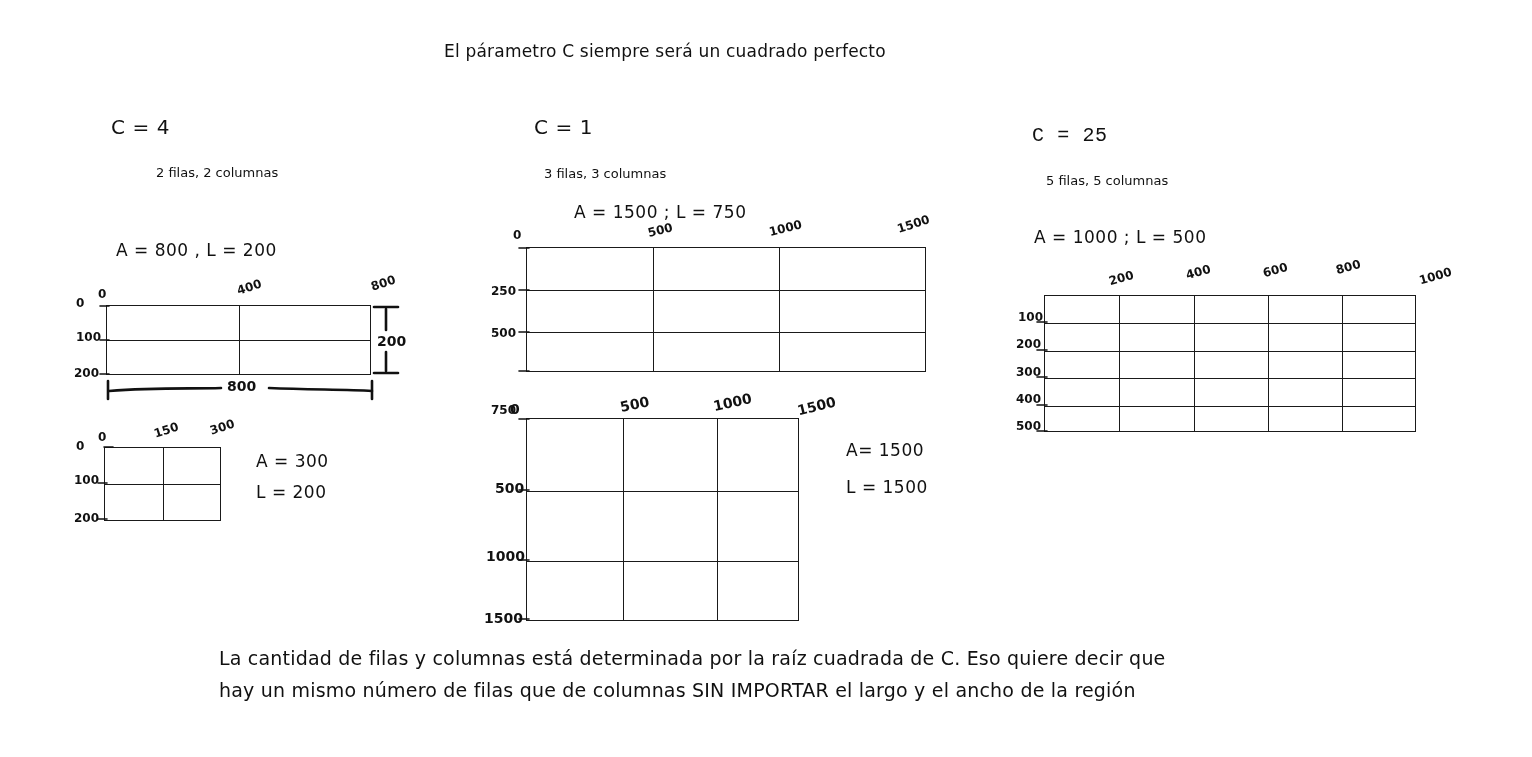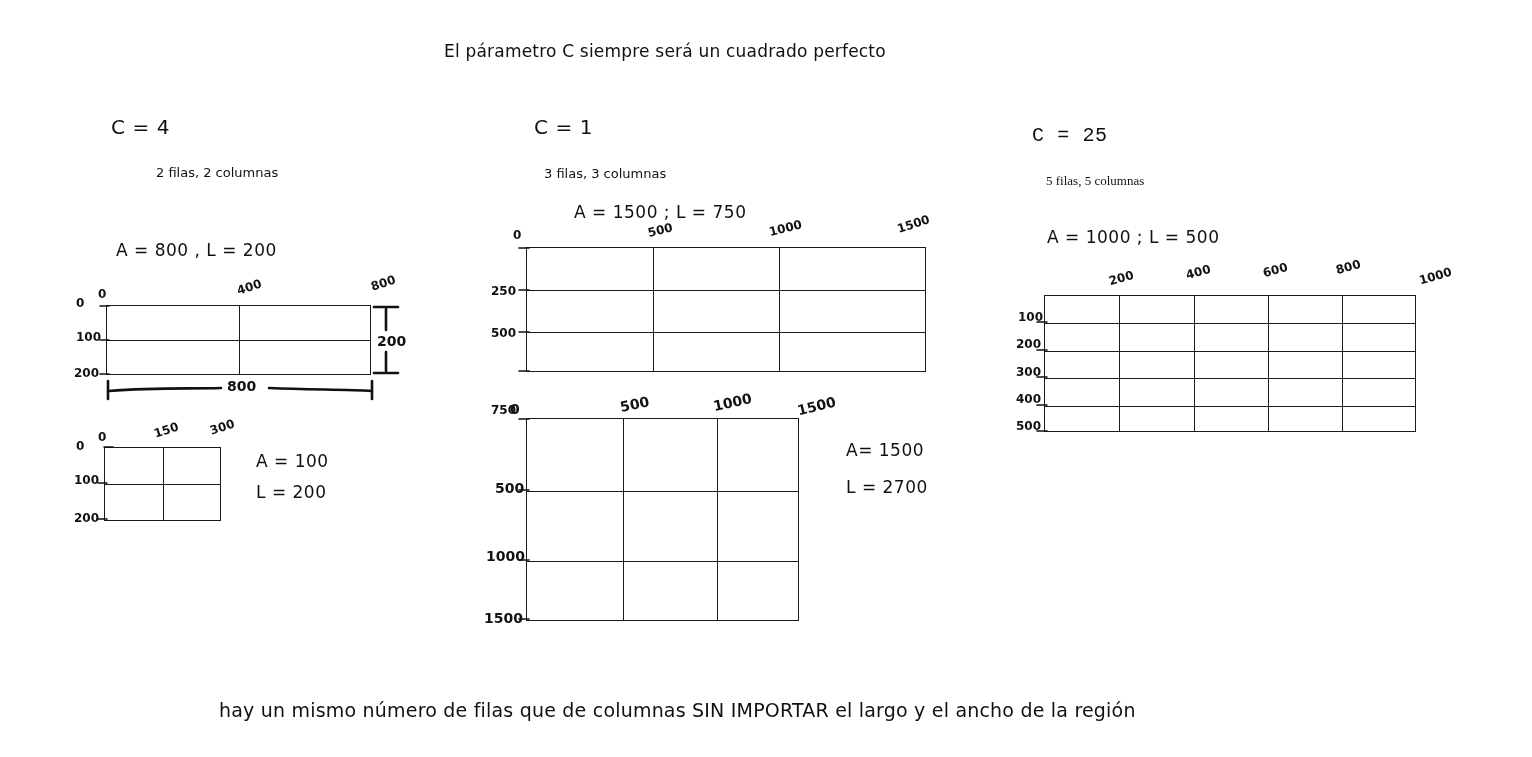--- a/index.html
+++ b/index.html
@@ -109,21 +109,21 @@
   <div class="grid" style="left:88px; top:447px; width:117px; height:74px;">
     <div class="gl-v" style="left:58px;"></div>
     <div class="gl-h" style="top:36px;"></div>
   </div>
   <div class="txt tick" style="left:82px; top:431px;">0</div>
   <div class="txt tick" style="left:138px; top:424px; transform:rotate(-18deg);">150</div>
   <div class="txt tick" style="left:194px; top:421px; transform:rotate(-18deg);">300</div>
   <div class="txt tick" style="left:60px; top:440px;">0</div>
   <div class="txt tick" style="left:58px; top:474px;">100</div>
   <div class="txt tick" style="left:58px; top:512px;">200</div>
-  <div class="txt annot" style="left:240px; top:452px;">A = 100</div>
+  <div class="txt annot" style="left:240px; top:452px;">A = 300</div>
   <div class="txt annot" style="left:240px; top:483px;">L = 200</div>
 
   <div class="txt heading" style="left:518px; top:116px;">C = 1</div>
   <div class="txt sub" style="left:528px; top:167px;">3 filas, 3 columnas</div>
 
   <div class="txt annot" style="left:558px; top:203px;">A = 1500 ;  L = 750</div>
 
   <div class="grid" style="left:510px; top:247px; width:400px; height:125px;">
     <div class="gl-v" style="left:126px;"></div>
     <div class="gl-v" style="left:252px;"></div>
@@ -145,26 +145,26 @@
     <div class="gl-h" style="top:142px;"></div>
   </div>
   <div class="txt tick-lg" style="left:494px; top:401px;">0</div>
   <div class="txt tick-lg" style="left:604px; top:396px; transform:rotate(-12deg);">500</div>
   <div class="txt tick-lg" style="left:697px; top:394px; transform:rotate(-12deg);">1000</div>
   <div class="txt tick-lg" style="left:781px; top:398px; transform:rotate(-14deg);">1500</div>
   <div class="txt tick-lg" style="left:479px; top:480px;">500</div>
   <div class="txt tick-lg" style="left:470px; top:548px;">1000</div>
   <div class="txt tick-lg" style="left:468px; top:610px;">1500</div>
   <div class="txt annot" style="left:830px; top:441px;">A= 1500</div>
-  <div class="txt annot" style="left:830px; top:478px;">L = 2700</div>
+  <div class="txt annot" style="left:830px; top:478px;">L = 1500</div>
 
   <div class="txt heading" style="left:1016px; top:124px;font-family:Liberation Mono, monospace;">C = 25</div>
-  <div class="txt sub" style="left:1030px; top:174px;font-family:Liberation Serif, serif;">5 filas, 5 columnas</div>
-
-  <div class="txt annot" style="left:1018px; top:228px;margin-left:13px;">A = 1000  ;   L = 500</div>
+  <div class="txt sub" style="left:1030px; top:174px;">5 filas, 5 columnas</div>
+
+  <div class="txt annot" style="left:1018px; top:228px;">A = 1000  ;   L = 500</div>
 
   <div class="grid" style="left:1028px; top:295px; width:372px; height:137px;">
     <div class="gl-v" style="left:74px;"></div>
     <div class="gl-v" style="left:149px;"></div>
     <div class="gl-v" style="left:223px;"></div>
     <div class="gl-v" style="left:297px;"></div>
     <div class="gl-h" style="top:27px;"></div>
     <div class="gl-h" style="top:55px;"></div>
     <div class="gl-h" style="top:82px;"></div>
     <div class="gl-h" style="top:110px;"></div>
@@ -173,21 +173,22 @@
   <div class="txt tick" style="left:1170px; top:266px; transform:rotate(-16deg);">400</div>
   <div class="txt tick" style="left:1247px; top:264px; transform:rotate(-16deg);">600</div>
   <div class="txt tick" style="left:1320px; top:261px; transform:rotate(-16deg);">800</div>
   <div class="txt tick" style="left:1403px; top:270px; transform:rotate(-16deg);">1000</div>
   <div class="txt tick" style="left:1002px; top:311px;">100</div>
   <div class="txt tick" style="left:1000px; top:338px;">200</div>
   <div class="txt tick" style="left:1000px; top:366px;">300</div>
   <div class="txt tick" style="left:1000px; top:393px;">400</div>
   <div class="txt tick" style="left:1000px; top:420px;">500</div>
 
-  <div class="txt footer" style="left:203px; top:680px;margin-top:20px;">hay un mismo número de filas que de columnas SIN IMPORTAR el largo y el ancho de la región</div>
+  <div class="txt footer" style="left:203px; top:648px;">La cantidad de filas y columnas está determinada por la raíz cuadrada de C. Eso quiere decir que</div>
+  <div class="txt footer" style="left:203px; top:680px;">hay un mismo número de filas que de columnas SIN IMPORTAR el largo y el ancho de la región</div>
 
   <svg class="overlay">
 
     <g stroke="#111" stroke-width="2.6" fill="none" stroke-linecap="round">
       <path d="M92,381 L92,399"></path>
       <path d="M356,381 L356,399"></path>
       <path d="M93,391 C140,387 175,389 205,388"></path>
       <path d="M253,388 C295,390 330,389 356,391"></path>
     </g>
 

